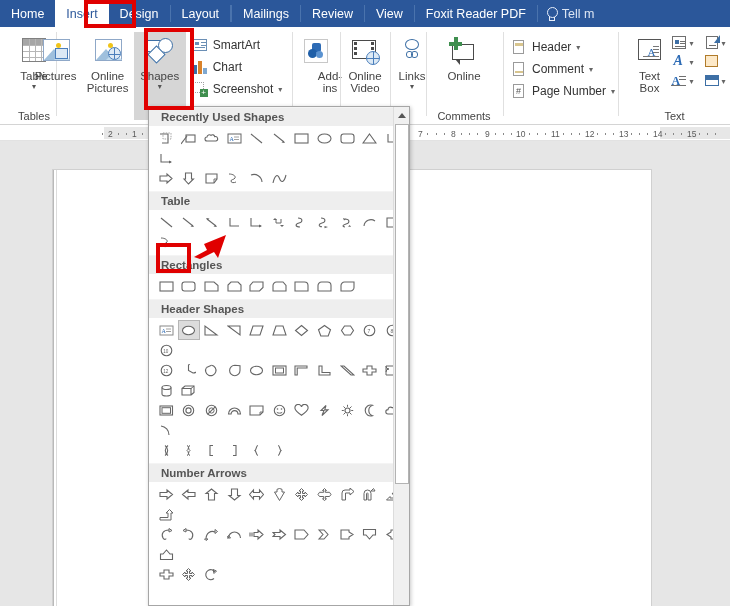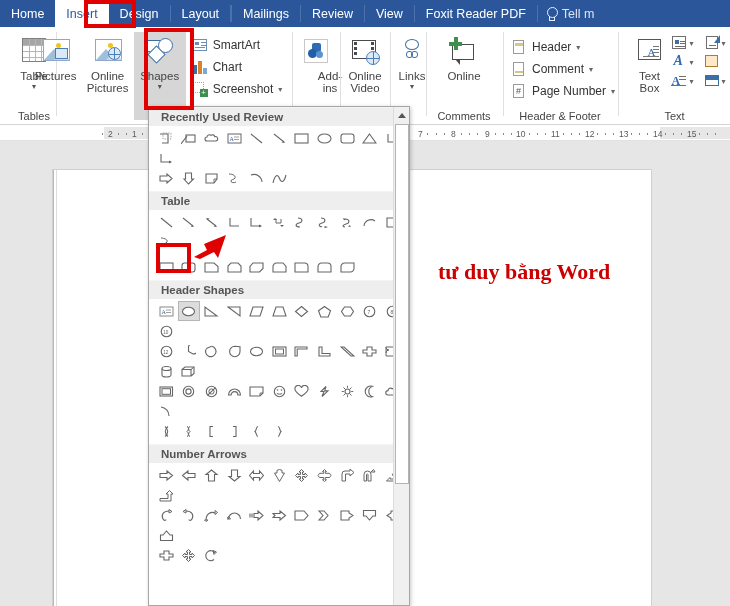--- a/index.html
+++ b/index.html
@@ -473,21 +473,20 @@
         </div>
         <div class="smallbtn">
           <span class="smallico">
               <span class="hdr-pg" style="display:flex;align-items:center;justify-content:center;font-size:9px;color:#555;">#</span>
             </span>
           <span>Page Number</span>
           <span class="dd">▾</span>
         </div>
       </div>
     </div>
-    <div class="group-label">Header &amp; Footer</div>
   </div>
   <div class="group-div" style="left:618px;"></div>
 
   <div class="group" style="left:619px; width:111px;">
     <div class="group-body" style="padding-left:4px;">
       <div class="bigbtn" style="width:44px;">
         <div class="ico">
           <div class="tb-box">
             <span class="tb-a">A</span>
             <i class="tb-l" style="left:14px;top:6px;width:6px;"></i>
@@ -601,27 +600,26 @@
     <div class="rul-dot" style="left:707px;"></div>
     <div class="rul-dot" style="left:715px;"></div>
 
   <div class="rul-marker" style="left:160px;top:1px;border-bottom:5px solid #9a9a9a;"></div>
   <div class="rul-marker" style="left:160px;top:9px;border-top:5px solid #9a9a9a;"></div>
 </div>
 
 <div id="workspace">
   <div id="page">
     <div id="doc-leftbar"></div>
-    <div id="doc-text">tư duy bằng Word</div>
   </div>
 </div>
 
 <div id="shapes-panel">
 
-  <div class="sec-head">Recently Used Review</div>
+  <div class="sec-head">Recently Used Shapes</div>
   <div class="sec-body">
     <div class="srow">
       <div class="scell">
           <svg width="15" height="13">
             <path d="M1 2h8v9H3" fill="none" stroke="#666" stroke-width="1.1"></path>
             <rect x="4" y="1" width="8" height="6" fill="none" stroke="#999" stroke-width="0.9" stroke-dasharray="1.5,1.2"></rect>
           </svg>
         </div>
       <div class="scell">
           <svg width="15" height="13">
@@ -789,20 +787,21 @@
           </svg>
         </div>
       <div class="scell">
           <svg width="15" height="13">
             <path d="M2 2c4 0 7 2 6 4s-4 1-4 3 3 2 5 1" fill="none" stroke="#666" stroke-width="1"></path>
           </svg>
         </div>
     </div>
   </div>
 
+  <div class="sec-head">Rectangles</div>
   <div class="sec-body">
     <div class="srow">
       <div class="scell">
           <svg width="15" height="13">
             <rect x="1" y="2" width="13" height="9" fill="none" stroke="#666" stroke-width="1.1"></rect>
           </svg>
         </div>
       <div class="scell">
           <svg width="15" height="13">
             <rect x="1" y="2" width="13" height="9" rx="2.5" fill="none" stroke="#666" stroke-width="1.1"></rect>

